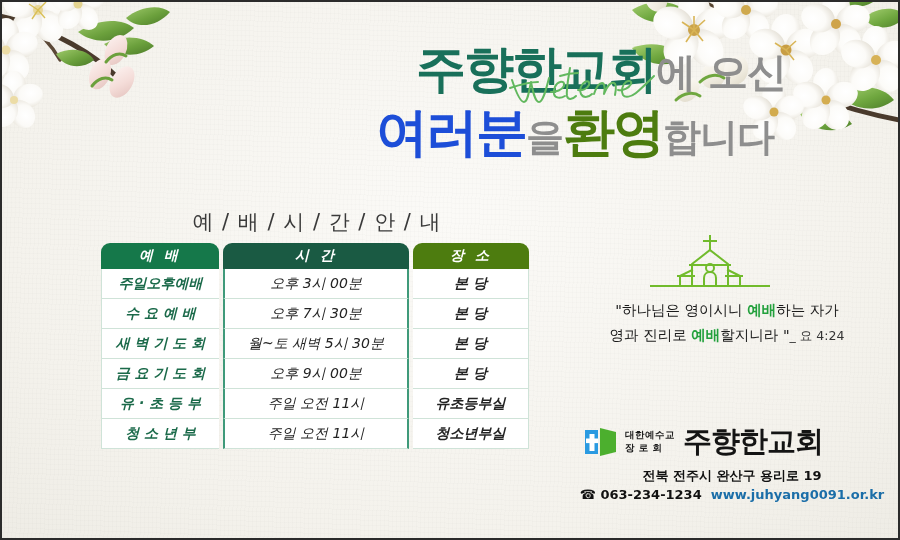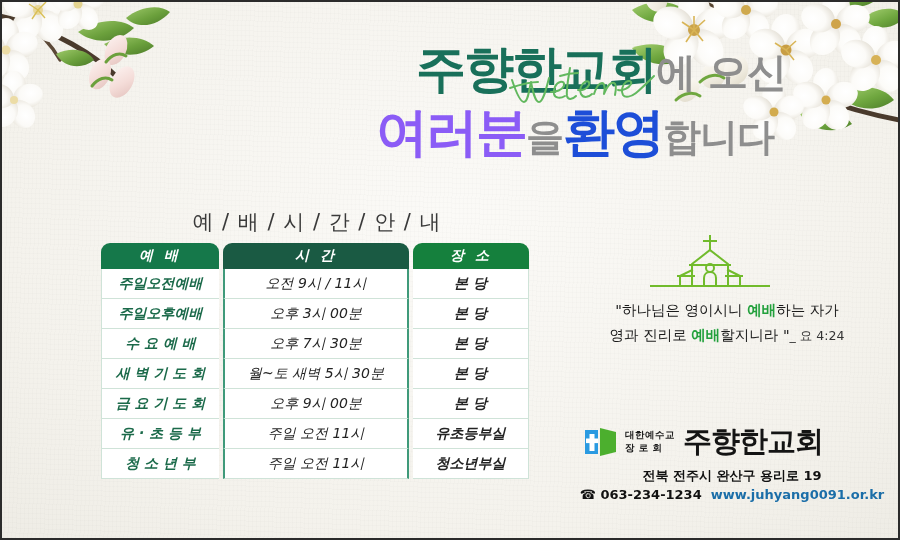--- a/index.html
+++ b/index.html
@@ -25,41 +25,41 @@
 
   
   #headline{position:absolute;left:0;top:42px;width:790px;text-align:right;}
   .hl-row{white-space:nowrap;line-height:1;}
   #hl-row1{padding-right:6px;}
   #hl-row2{margin-top:12px;padding-right:18px;}
   .hl-brand{font-size:50px;font-weight:bold;color:#19705a;letter-spacing:-2px;
             font-family:"DejaVu Sans",sans-serif;}
   .hl-gray{font-size:40px;font-weight:bold;color:#8e8e8e;letter-spacing:-1px;
            font-family:"DejaVu Sans",sans-serif;}
-  .hl-green{font-size:52px;font-weight:bold;color:#8b5cf6;letter-spacing:-2px;
+  .hl-green{font-size:52px;font-weight:bold;color:#1d4ed8;letter-spacing:-2px;
             font-family:"DejaVu Sans",sans-serif;margin-left:29px;}
-  .hl-magenta{font-size:52px;font-weight:bold;color:#1d4ed8;letter-spacing:-2px;
+  .hl-magenta{font-size:52px;font-weight:bold;color:#4d7c0f;letter-spacing:-2px;
               font-family:"DejaVu Sans",sans-serif;}
   .hl-gray-sm{font-size:38px;font-weight:bold;color:#8e8e8e;letter-spacing:-1px;
               font-family:"DejaVu Sans",sans-serif;}
   #welcome-script{position:absolute;left:506px;top:56px;width:150px;height:56px;}
 
   
   #schedule-title{position:absolute;left:100px;top:206px;width:430px;
       text-align:center;font-size:21px;color:#3a3a3a;letter-spacing:1px;
       font-family:"DejaVu Sans",sans-serif;}
 
   #schedule-table{position:absolute;left:99px;top:241px;width:428px;
       border-collapse:separate;border-spacing:0;table-layout:fixed;font-style:italic;}
   #schedule-table th{height:26px;color:#fff;font-size:14px;font-weight:bold;
       letter-spacing:3px;text-align:center;font-family:"DejaVu Sans",sans-serif;
       padding:0;}
   .th-worship{background:#15784a;border-radius:9px 9px 0 0;}
   .th-time{background:#1a5a43;border-radius:9px 9px 0 0;}
-  .th-place{background:#15803d;border-radius:9px 9px 0 0;}
+  .th-place{background:#4d7c0f;border-radius:9px 9px 0 0;}
   .th-gap{background:transparent;width:4px;padding:0;}
 
   #schedule-table td{height:29px;background:#fff;font-size:14px;text-align:center;
       border-bottom:1px solid #cfe3d8;padding:0;
       font-family:"DejaVu Sans",sans-serif;}
   td.c-worship{color:#1b6a4a;font-weight:bold;letter-spacing:0px;
       border-left:1px solid #cfe3d8;}
   td.c-time{color:#232323;border-left:2px solid #3f9a7a;border-right:2px solid #3f9a7a;}
   td.c-place{color:#232323;font-weight:bold;border-right:1px solid #cfe3d8;}
   tr.last td{border-bottom:1px solid #cfe3d8;}
@@ -320,27 +320,20 @@
       <tr>
         <th class="th-worship">예 배</th>
         <th class="th-gap"></th>
         <th class="th-time">시 간</th>
         <th class="th-gap"></th>
         <th class="th-place">장 소</th>
       </tr>
     </thead>
     <tbody id="schedule-body">
         <tr>
-          <td class="c-worship">주일오전예배</td>
-          <td style="background: transparent; border-bottom: none;"></td>
-          <td class="c-time">오전 9시 / 11시</td>
-          <td style="background: transparent; border-bottom: none;"></td>
-          <td class="c-place">본 당</td>
-        </tr>
-        <tr>
           <td class="c-worship">주일오후예배</td>
           <td style="background: transparent; border-bottom: none;"></td>
           <td class="c-time">오후 3시 00분</td>
           <td style="background: transparent; border-bottom: none;"></td>
           <td class="c-place">본 당</td>
         </tr>
         <tr>
           <td class="c-worship spaced">수 요 예 배</td>
           <td style="background: transparent; border-bottom: none;"></td>
           <td class="c-time">오후 7시 30분</td>

